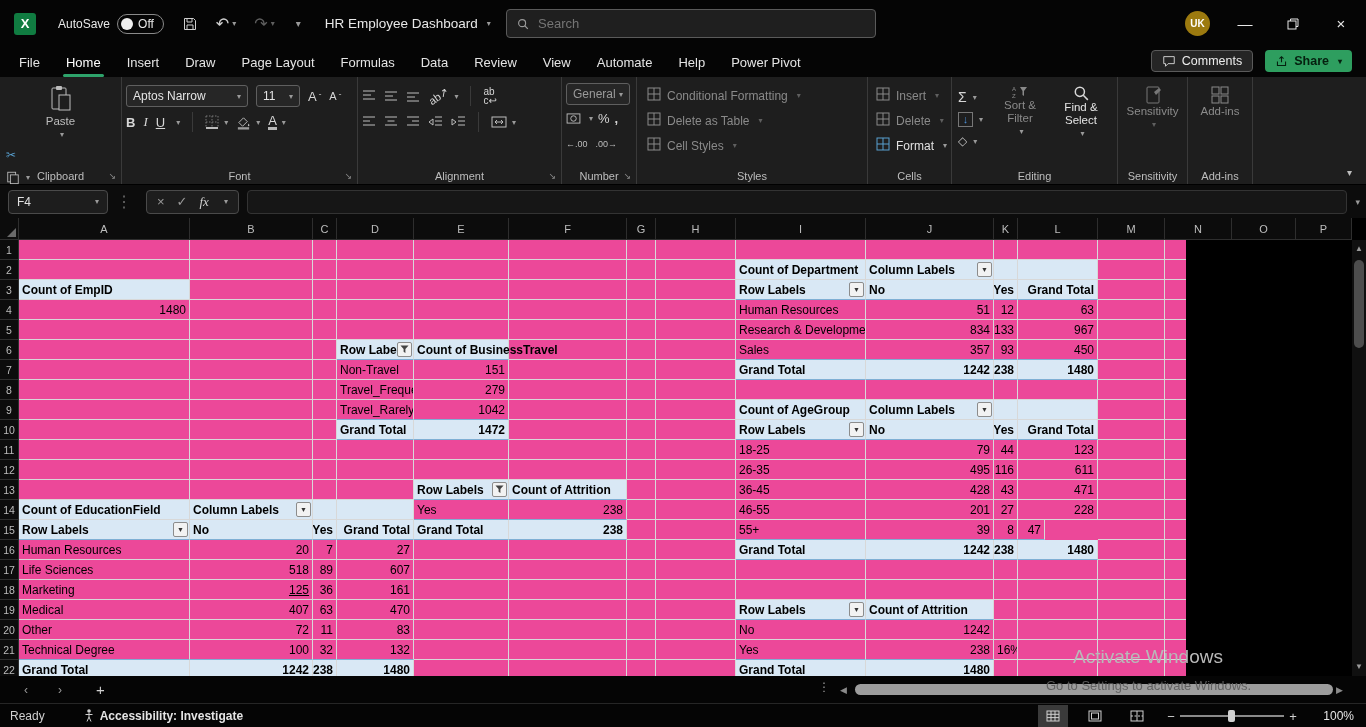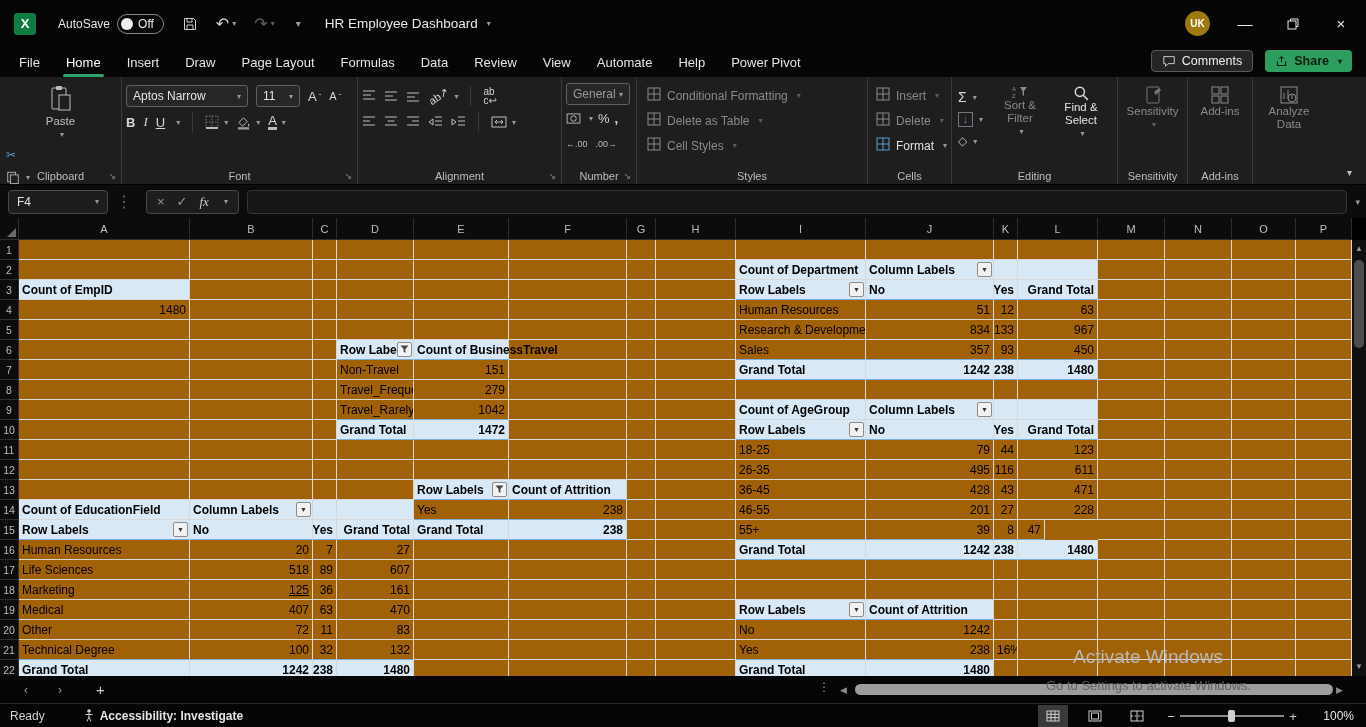--- a/index.html
+++ b/index.html
@@ -78,21 +78,21 @@
   #colheads { position:absolute; left:0; top:0; width:1352px; height:22px; background:#0c0c0c; }
   .colhead { position:absolute; top:0; height:22px; color:#bdbdbd; font-size:11px;
     display:flex; align-items:center; justify-content:center; border-right:1px solid #2e2e2e; border-bottom:1px solid #2e2e2e; }
   .corner { position:absolute; left:0; top:0; width:19px; height:22px; background:#0c0c0c;
     border-right:1px solid #2e2e2e; border-bottom:1px solid #2e2e2e; }
   .corner::after { content:""; position:absolute; right:2px; bottom:2px; border-left:9px solid transparent;
     border-bottom:9px solid #6a6a6a; }
   #rowheads { position:absolute; left:0; top:22px; width:19px; height:436px; overflow:hidden; background:#0c0c0c; }
   .rowhead { position:absolute; left:0; width:19px; color:#bdbdbd; font-size:10.5px;
     display:flex; align-items:center; justify-content:center; border-right:1px solid #2e2e2e; border-bottom:1px solid #2e2e2e; }
-  #cells { position:absolute; left:19px; top:22px; width:1333px; height:436px; background:#a16207; overflow:hidden; }
+  #cells { position:absolute; left:19px; top:22px; width:1167px; height:436px; background:#ec4899; overflow:hidden; }
   .cell { position:absolute; display:flex; align-items:center; padding:0 3px; font-size:12px; color:#000;
     border-right:1px solid #d8d8d8; border-bottom:1px solid #d8d8d8; overflow:hidden; white-space:nowrap; }
   .k-b { font-weight:bold; }
   .k-f { background:#d9e8f5; }
   .k-r { justify-content:flex-end; }
   .k-bb { border-bottom:1px solid #7fafd4; }
   .k-spill { overflow:visible; z-index:2; }
   .k-dd, .k-ddf { padding-right:19px; }
   .ddbtn { position:absolute; right:1px; top:2px; width:15px; height:15px; background:#f2f2f2;
     border:1px solid #8c8c8c; border-radius:2px; display:flex; align-items:center; justify-content:center;
@@ -164,20 +164,27 @@
     <span class="tbbtn dim">
         <span style="font-size:16px">↷</span>
         <span class="chev dim">▾</span>
       </span>
     <span class="tbbtn">
         <span class="chev" style="font-size:10px">▾</span>
       </span>
     <div class="doctitle">
       <span>HR Employee Dashboard</span>
       <span class="chev">▾</span>
+    </div>
+    <div class="searchbox">
+      <svg class="ic" width="14" height="14" viewBox="0 0 16 16">
+          <circle cx="7" cy="7" r="4" fill="none" stroke="#9a9a9a" stroke-width="1.3"></circle>
+          <path d="M10 10l3.5 3.5" stroke="#9a9a9a" stroke-width="1.3"></path>
+        </svg>
+      <input placeholder="Search" style="">
     </div>
     <div class="avatar">UK</div>
     <div class="winbtn" style="left:1222px">—</div>
     <div class="winbtn" style="left:1270px">
       <svg width="12" height="12" viewBox="0 0 12 12">
           <rect x="1" y="3" width="8" height="8" fill="none" stroke="#e8e8e8"></rect>
           <path d="M3.5 3V1H11v7.5H9" fill="none" stroke="#e8e8e8"></path>
         </svg>
     </div>
     <div class="winbtn" style="left:1318px">×</div>
@@ -484,30 +491,20 @@
             <rect x="2" y="2" width="7" height="7" fill="none" stroke="#8a8a8a"></rect>
             <rect x="11" y="2" width="7" height="7" fill="none" stroke="#8a8a8a"></rect>
             <rect x="2" y="11" width="7" height="7" fill="none" stroke="#8a8a8a"></rect>
             <rect x="11" y="11" width="7" height="7" fill="none" stroke="#8a8a8a"></rect>
           </svg>
         <span>Add-ins</span>
       </div>
       <div class="glabel">Add-ins</div>
     </div>
 
-    <div class="rgroup" style="width:72px; border-right:none">
-      <div class="twoline" style="color:#8a8a8a; margin:0 auto">
-        <svg width="20" height="20" viewBox="0 0 20 20">
-            <rect x="2" y="2" width="16" height="16" fill="none" stroke="#8a8a8a"></rect>
-            <path d="M5 14V8M9 14V5M13 14v-4" stroke="#8a8a8a"></path>
-            <circle cx="13" cy="13" r="4" fill="none" stroke="#8a8a8a"></circle>
-          </svg>
-        <span>Analyze Data</span>
-      </div>
-    </div>
 
     <span class="collapse">▾</span>
   </div>
 
   <div class="fbar">
     <div class="namebox">
       <span>F4</span>
       <span class="chev">▾</span>
     </div>
     <span style="margin-left:8px; color:#6a6a6a">⋮</span>

